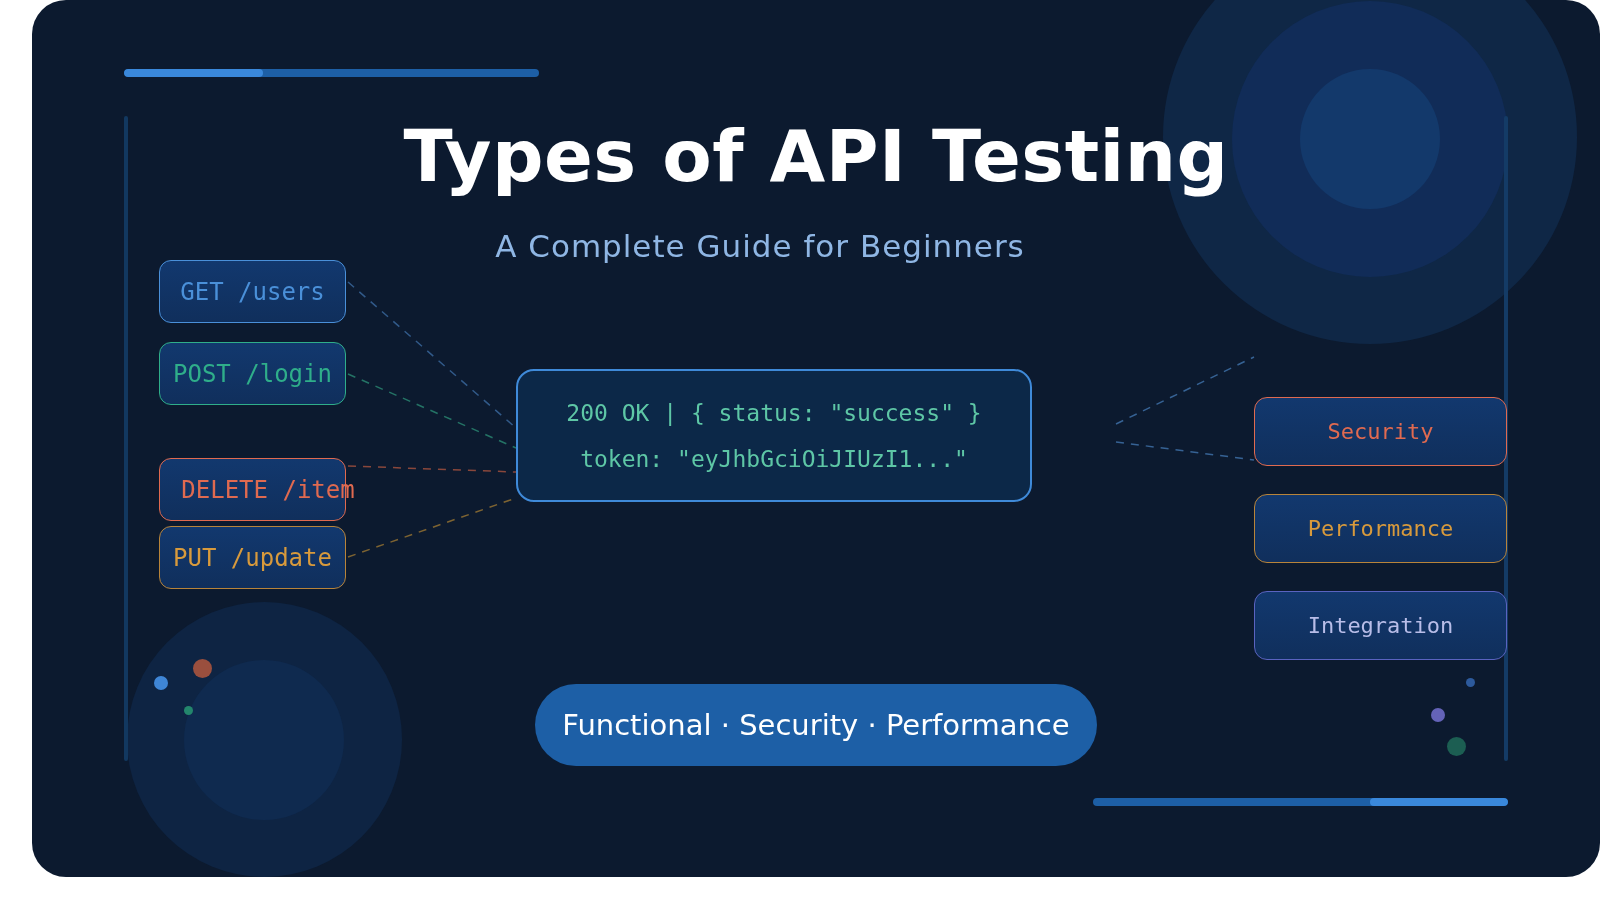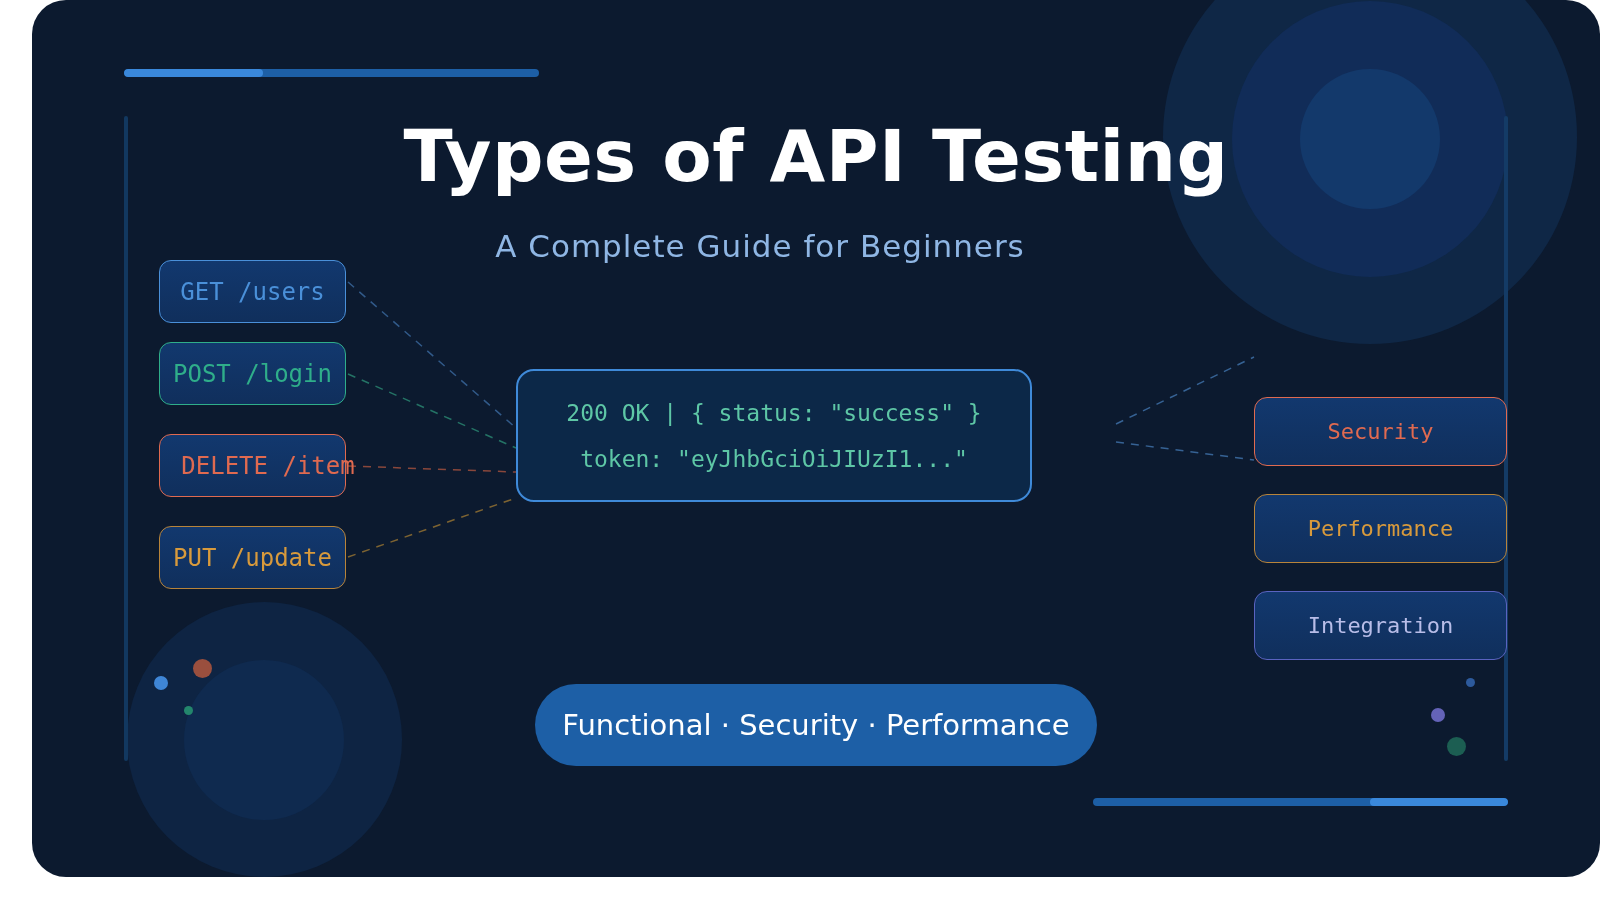--- a/index.html
+++ b/index.html
@@ -118,21 +118,21 @@
 
   <div class="title">Types of API Testing</div>
   <div class="subtitle">A Complete Guide for Beginners</div>
 
   <div class="method" style="top:260px;border-color:#4a90d9;color:#4a90d9;">
     <span>GET /users</span>
   </div>
   <div class="method" style="top:342px;border-color:#2fae8a;color:#2fae8a;">
     <span>POST /login</span>
   </div>
-  <div class="method" style="top:434px;border-color:#e06a50;color:#e06a50;padding-left:31px;">
+  <div class="method" style="top:458px;border-color:#e06a50;color:#e06a50;padding-left:31px;">
     <span>DELETE /item</span>
   </div>
   <div class="method" style="top:526px;border-color:#b8843a;color:#d89a3c;">
     <span>PUT /update</span>
   </div>
 
   <div class="response">
     <div class="line1">200 OK | { status: "success" }</div>
     <div class="line2">token: "eyJhbGciOiJIUzI1..."</div>
   </div>

